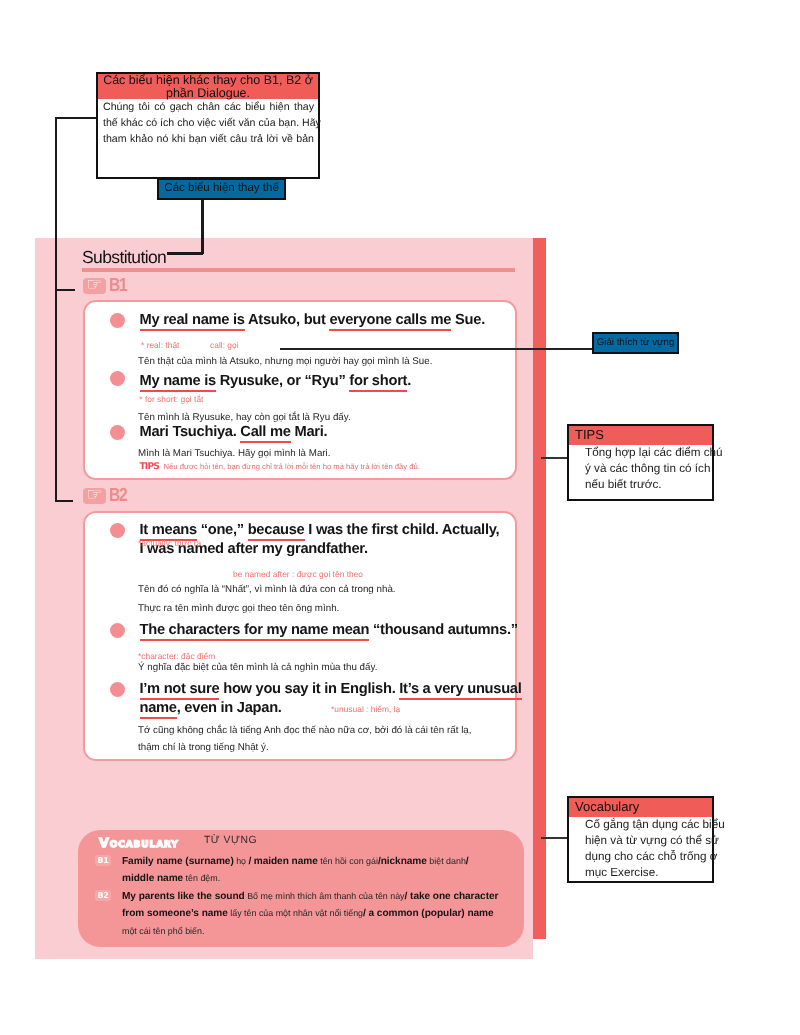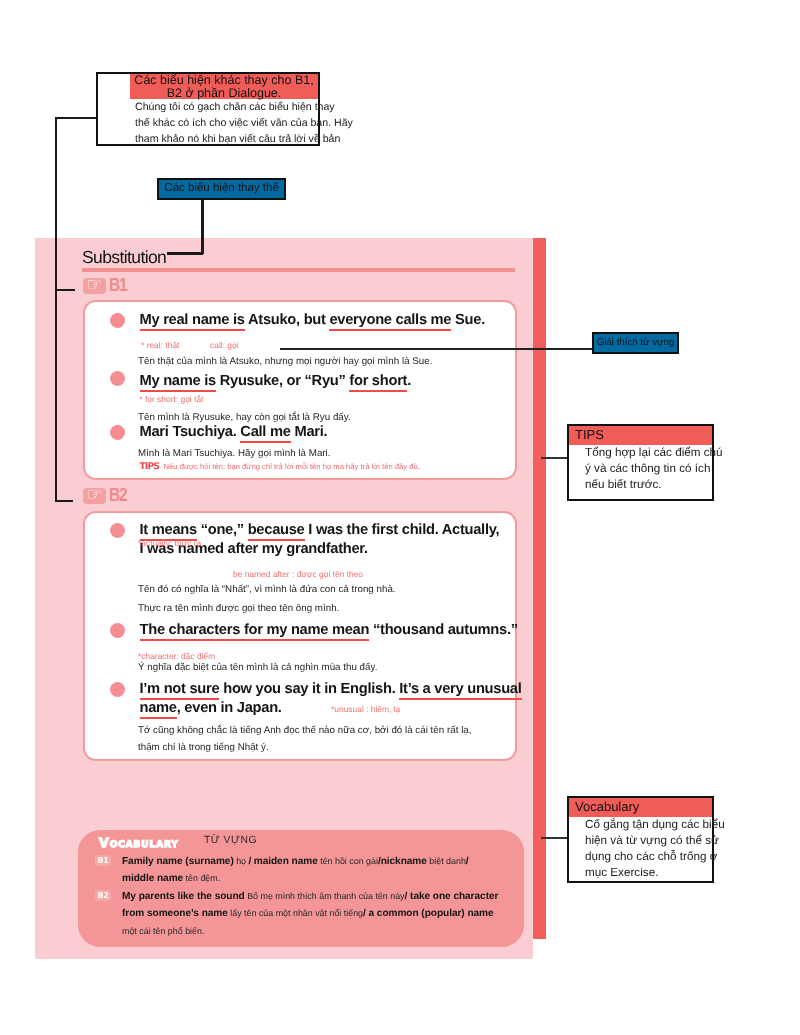--- a/index.html
+++ b/index.html
@@ -72,21 +72,21 @@
           justify-content:center;font-family:"DejaVu Sans",sans-serif;letter-spacing:-.3px;}
 </style>
 </head>
 <body>
 
 <div class="ln" style="left:55.1px;top:116.8px;width:2.2px;height:385px;"></div>
 <div class="ln" style="left:55.1px;top:116.8px;width:41px;height:2.1px;"></div>
 <div class="ln" style="left:55.1px;top:289px;width:20px;height:2.1px;"></div>
 <div class="ln" style="left:55.1px;top:499.7px;width:18.2px;height:2.1px;"></div>
 
-<div class="callout" style="left:96px;top:72px;width:224px;height:74px;padding-left:32px;">
+<div class="callout" style="left:96px;top:72px;width:224px;height:107px;">
   <div class="chd">Các biểu hiện khác thay cho B1, B2 ở phần Dialogue.</div>
   <div class="cbd">
     <span class="jline">Chúng tôi có gạch chân các biểu hiện thay</span>
     <span class="jline">thế khác có ích cho việc viết văn của bạn. Hãy</span>
     <span class="jline">tham khảo nó khi bạn viết câu trả lời về bản</span>
   </div>
 </div>
 
 <div class="tagbox" style="left:157.4px;top:177.7px;width:128.4px;height:21.9px;">
   <span>Các biểu hiện thay thế</span>

